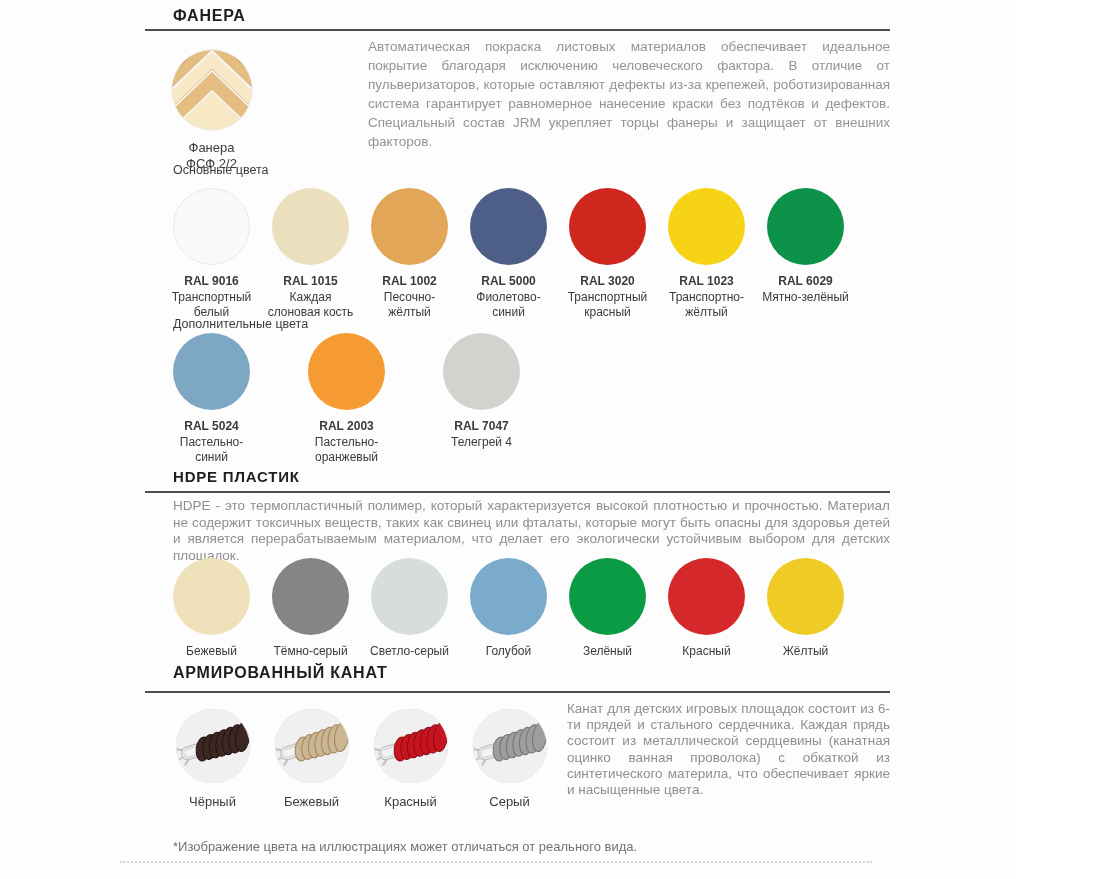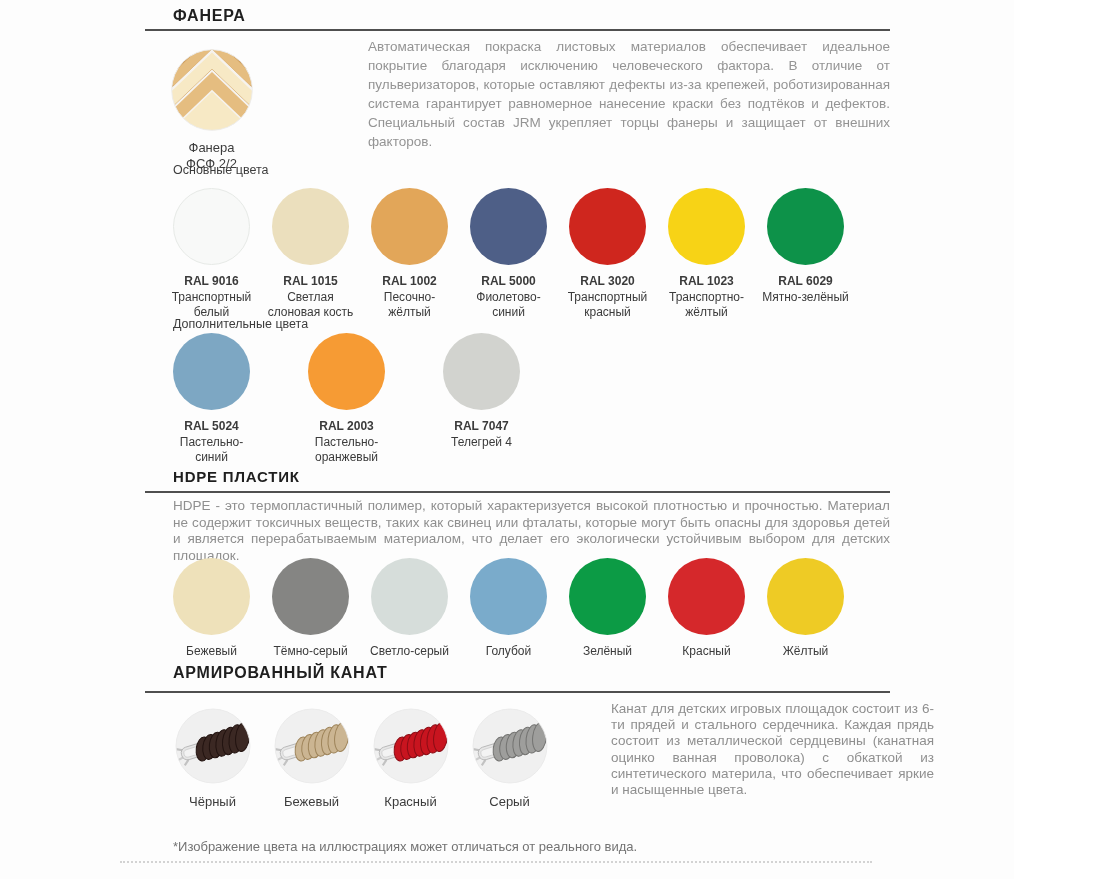--- a/index.html
+++ b/index.html
@@ -73,21 +73,21 @@
       <div class="swatch">
         <div class="dot" style="background: rgb(248, 249, 248); border-color: rgb(231, 234, 231);"></div>
         <div class="code">RAL 9016</div>
         <div class="name">Транспортный
 белый</div>
       </div>
 
       <div class="swatch">
         <div class="dot" style="background: rgb(235, 223, 189);"></div>
         <div class="code">RAL 1015</div>
-        <div class="name">Светлая
+        <div class="name">Каждая
 слоновая кость</div>
       </div>
 
       <div class="swatch">
         <div class="dot" style="background: rgb(226, 166, 89);"></div>
         <div class="code">RAL 1002</div>
         <div class="name">Песочно-
 жёлтый</div>
       </div>
 
@@ -287,18 +287,18 @@
             <ellipse cx="70" cy="50" rx="8" ry="16" transform="rotate(24 70 50)" style="fill:var(--rope);stroke:var(--rope-dark)" stroke-width="1.2"></ellipse>
             <ellipse cx="78" cy="50" rx="8" ry="16.5" transform="rotate(24 78 50)" style="fill:var(--rope);stroke:var(--rope-dark)" stroke-width="1.2"></ellipse>
             <ellipse cx="86" cy="50" rx="8" ry="17" transform="rotate(24 86 50)" style="fill:var(--rope);stroke:var(--rope-dark)" stroke-width="1.2"></ellipse>
           </g>
           <circle cx="50" cy="50" r="43" fill="none" stroke="#e9e9e9" stroke-width="1"></circle>
         </svg>
         <div class="fig-label" style="margin-top:5px;white-space:nowrap;">Серый</div>
       </div>
     </div>
 
-  <p class="desc tight abs" style="left:567px;top:701px;width:323px;line-height:16.2px;margin-left:44px;">Канат для детских игровых площадок состоит из 6-ти прядей и стального сердечника. Каждая прядь состоит из металлической сердцевины (канатная оцинко ванная проволока) с обкаткой из синтетического материла, что обеспечивает яркие и насыщенные цвета.</p>
+  <p class="desc tight abs" style="left:567px;top:701px;width:323px;line-height:16.2px;">Канат для детских игровых площадок состоит из 6-ти прядей и стального сердечника. Каждая прядь состоит из металлической сердцевины (канатная оцинко ванная проволока) с обкаткой из синтетического материла, что обеспечивает яркие и насыщенные цвета.</p>
 
   <div class="footnote abs" style="left:173px;top:839px;">*Изображение цвета на иллюстрациях может отличаться от реального вида.</div>
   <div class="cut-line abs" style="left:120px;top:861px;width:752px;"></div>
 
 </div>
 
 </body></html>

